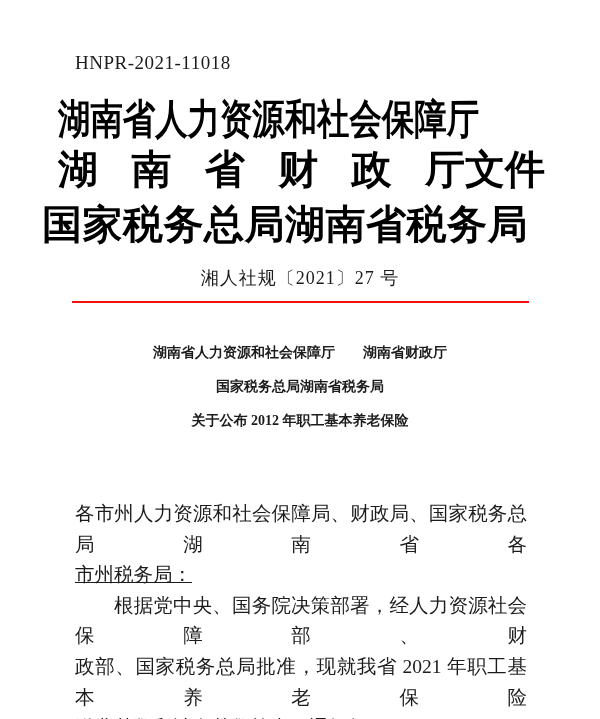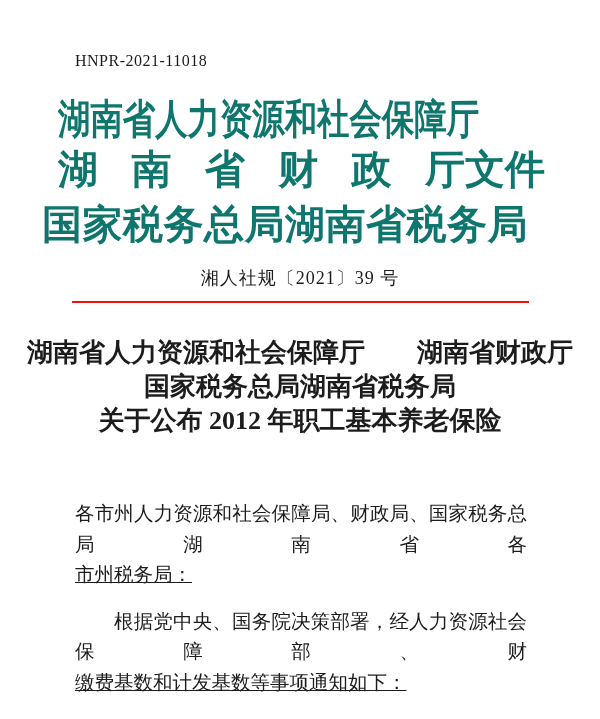--- a/index.html
+++ b/index.html
@@ -6,25 +6,25 @@
   .page {
     position:relative;
     width:600px; height:719px;
     background:#ffffff;
     overflow:hidden;
     font-family:"Liberation Serif","DejaVu Serif",serif;
     color:#1c1c1c;
   }
   .doc-code {
     position:absolute; left:75px; top:52px;
-    font-size:16px; letter-spacing:0.5px;
+    font-size:19px; letter-spacing:0.5px;
   }
   
   .red-header { position:absolute; top:94px; left:0; width:600px; height:160px;
-    color:#0f766e; font-weight:bold;text-align:center; }
+    color:#000000; font-weight:bold;text-align:center; }
   .rh-line1 {
     position:absolute; left:58px; top:2px;
     font-size:41px; line-height:46px; white-space:nowrap;
     transform:scaleX(0.79); transform-origin:left top;
   }
   .rh-line2 {
     position:absolute; left:58px; top:53px; width:487px;
     display:flex; justify-content:space-between;
     font-size:40px; line-height:46px;
   }
@@ -39,30 +39,30 @@
     text-align:center; font-size:18px; letter-spacing:1px;
   }
   .red-rule {
     position:absolute; top:301px; left:72px;
     width:457px; height:2px; background:#ee1310;
   }
   
   .title-block {
     position:absolute; top:336px; left:0; width:600px;
     text-align:center; font-weight:bold;
-    font-size:26px; line-height:34px;
+    font-size:14px; line-height:34px;
   }
   
   .body-block {
     position:absolute; top:499px; left:75px; width:452px;
     font-size:19.5px; line-height:30.6px;
   }
   .jline { text-align:justify; text-align-last:justify; }
   .lline { text-align:left; text-align-last:left;text-decoration:underline; }
-  .indent { text-indent:2em;margin-top:16px; }
+  .indent { text-indent:2em; }
 </style>
 </head>
 <body>
 
 <div class="page">
 
   <div class="doc-code">HNPR-2021-11018</div>
 
   <div class="red-header">
     <div class="rh-line1">湖南省人力资源和社会保障厅</div>
@@ -70,31 +70,32 @@
       <span>湖</span>
       <span>南</span>
       <span>省</span>
       <span>财</span>
       <span>政</span>
       <span>厅文件</span>
     </div>
     <div class="rh-line3">国家税务总局湖南省税务局</div>
   </div>
 
-  <div class="doc-number">湘人社规〔2021〕39 号</div>
+  <div class="doc-number">湘人社规〔2021〕27 号</div>
 
   <div class="red-rule"></div>
 
   <div class="title-block">
     <div>湖南省人力资源和社会保障厅　　湖南省财政厅</div>
     <div>国家税务总局湖南省税务局</div>
     <div>关于公布 2012 年职工基本养老保险</div>
   </div>
 
   <div class="body-block">
     <div class="jline">各市州人力资源和社会保障局、财政局、国家税务总局湖南省各</div>
     <div class="lline">市州税务局：</div>
     <div class="jline indent">根据党中央、国务院决策部署，经人力资源社会保障部、财</div>
+    <div class="jline">政部、国家税务总局批准，现就我省 2021 年职工基本养老保险</div>
     <div class="lline">缴费基数和计发基数等事项通知如下：</div>
 
   </div>
 
 </div>
 
 </body></html>

